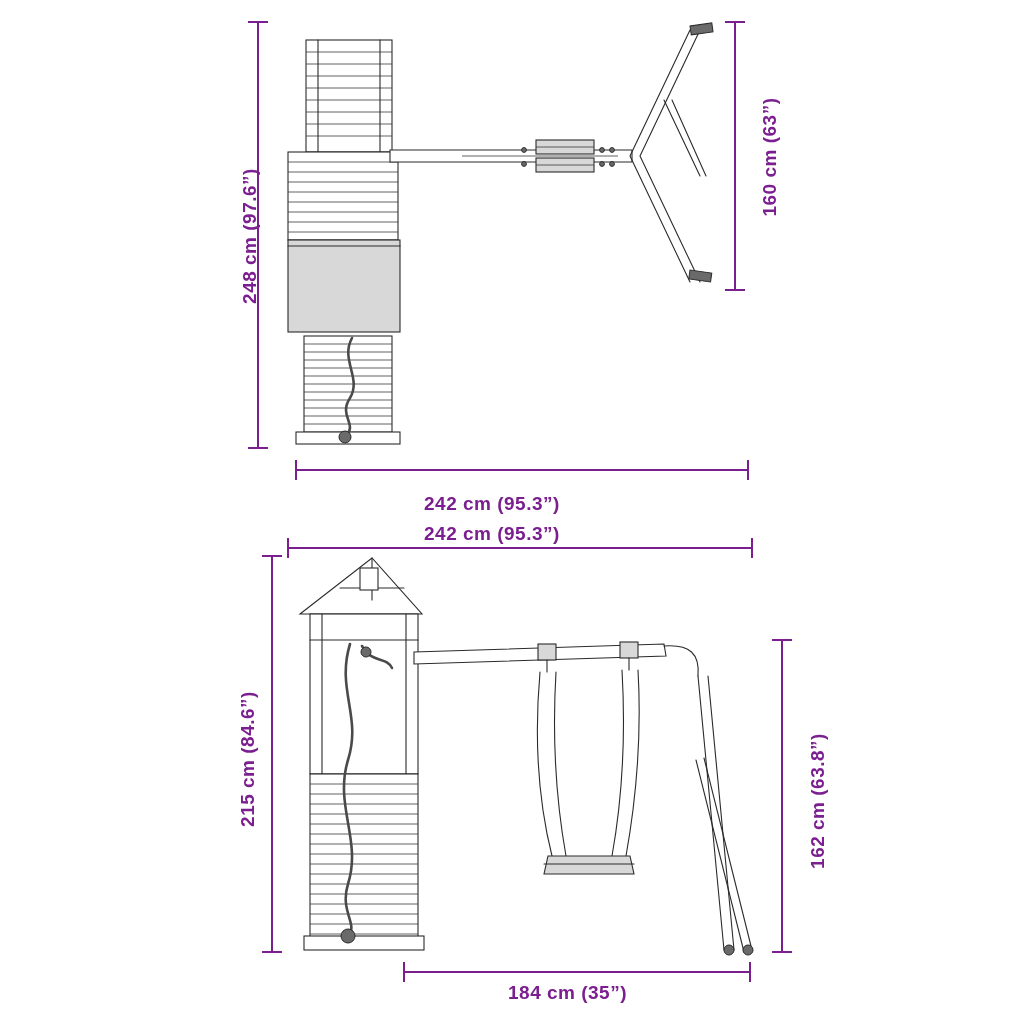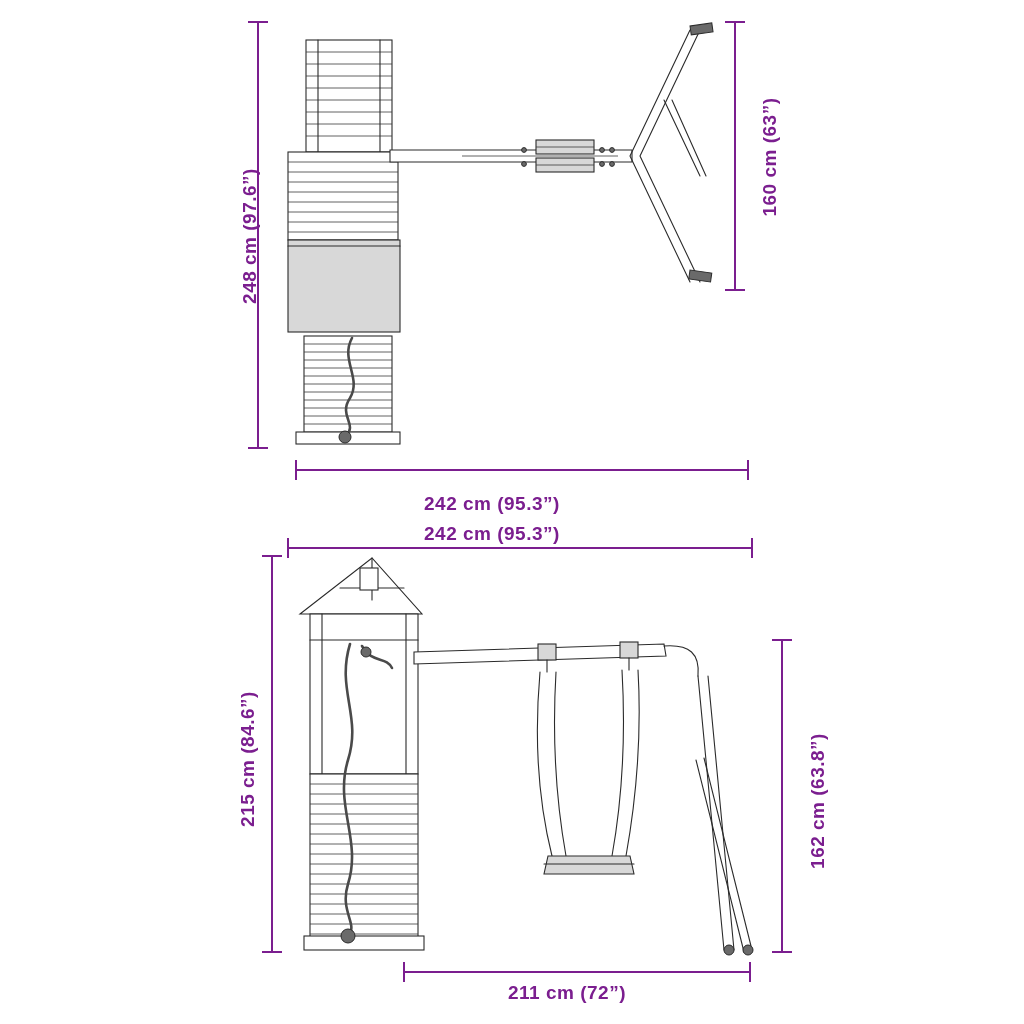--- a/index.html
+++ b/index.html
@@ -247,15 +247,15 @@
   <div class="dim-label vert rot-ccw" style="left:655px; top:146px; width:230px; text-align:center;">160 cm (63”)</div>
 
   <div class="dim-label" style="left:424px; top:493px;">242 cm (95.3”)</div>
 
   <div class="dim-label" style="left:424px; top:523px;">242 cm (95.3”)</div>
 
   <div class="dim-label vert rot-ccw" style="left:130px; top:748px; width:236px; text-align:center;">215 cm (84.6”)</div>
 
   <div class="dim-label vert rot-ccw" style="left:700px; top:790px; width:236px; text-align:center;">162 cm (63.8”)</div>
 
-  <div class="dim-label" style="left:508px; top:982px;">211 cm (72”)</div>
+  <div class="dim-label" style="left:508px; top:982px;">184 cm (35”)</div>
 
 </div>
 
 </body></html>

